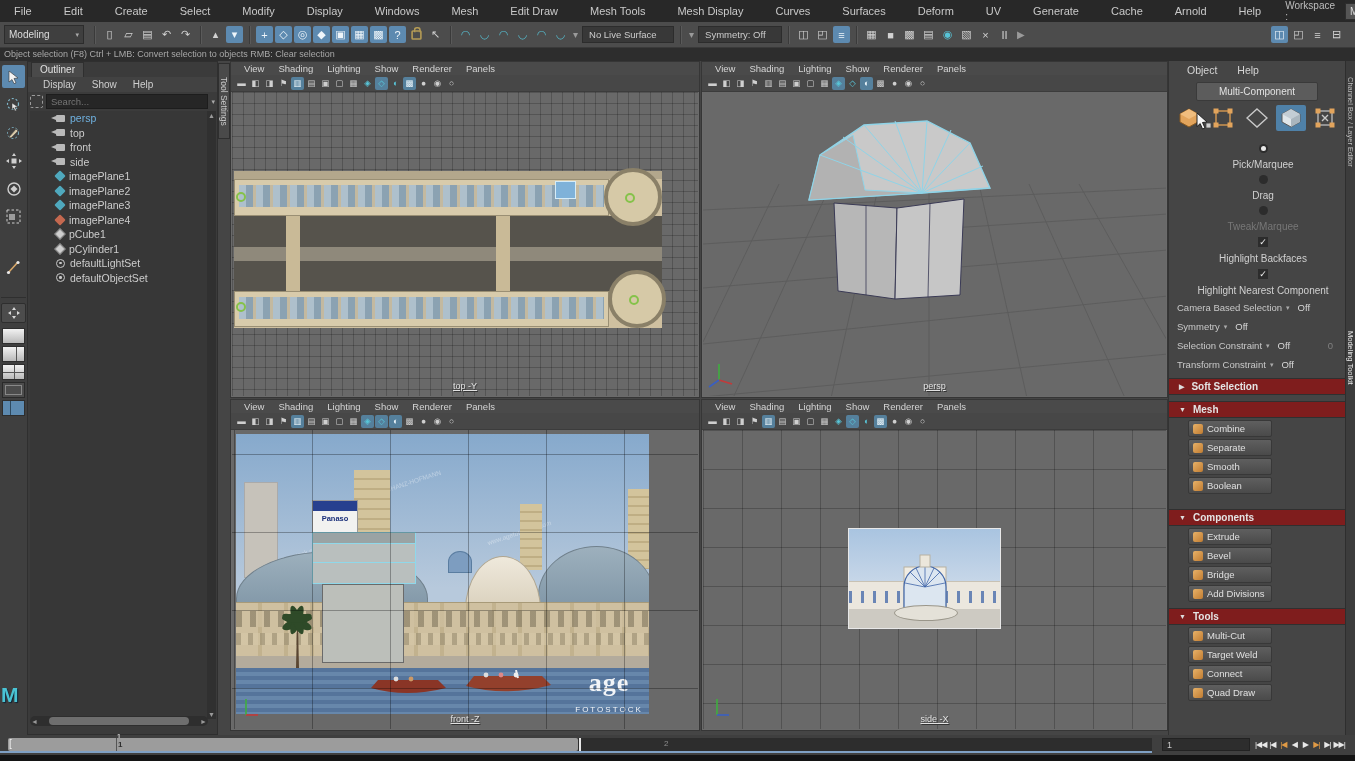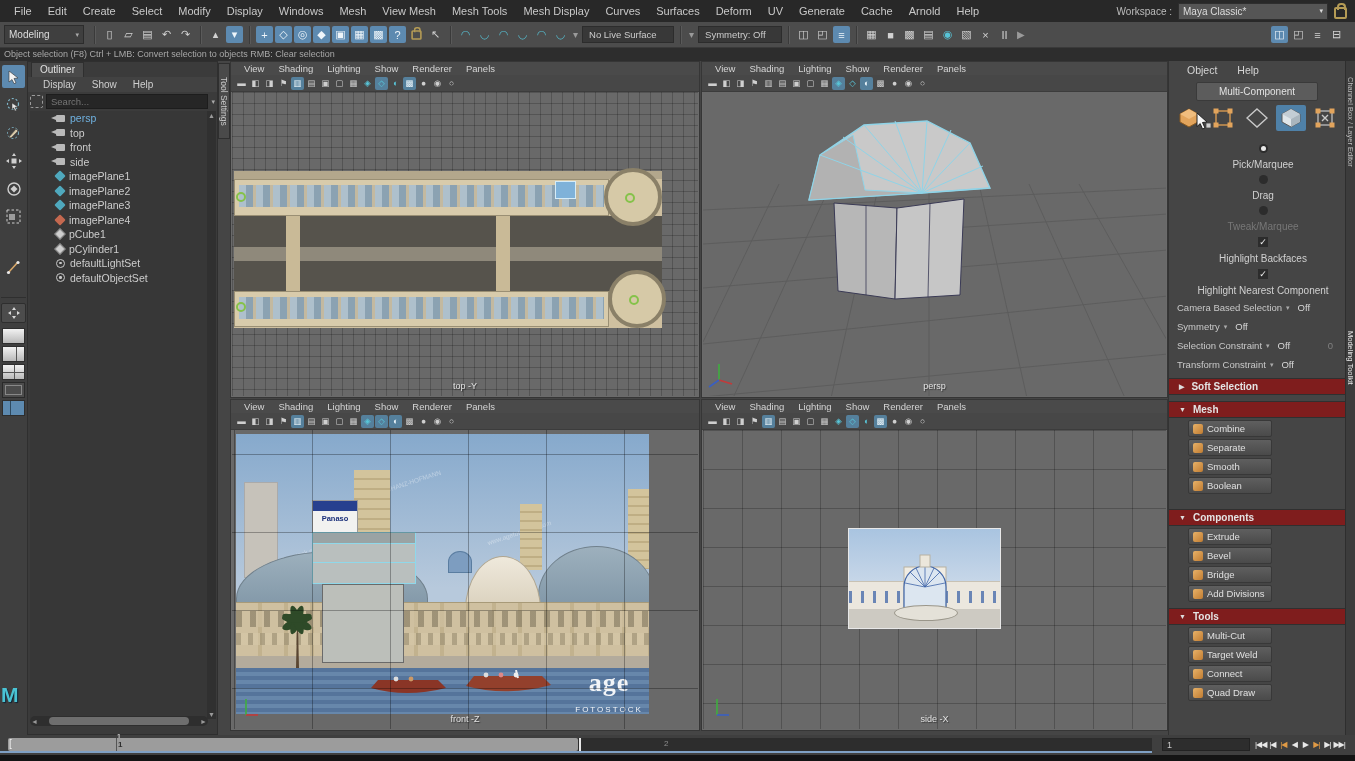--- a/index.html
+++ b/index.html
@@ -1,21 +1,21 @@
 <!DOCTYPE html>
 <html><head>
 <meta charset="utf-8">
 <style>
   html,body{margin:0;padding:0;background:#222;}
   #root{position:relative;width:1355px;height:761px;background:#454545;overflow:hidden;
         font-family:"Liberation Sans",sans-serif;color:#cfcfcf;user-select:none;}
   .abs{position:absolute;}
   
   #menubar{left:0;top:0;width:1355px;height:22px;background:#282828;display:flex;align-items:center;
-           padding-left:6px;box-sizing:border-box;gap:0;}
+           padding-left:6px;box-sizing:border-box;gap:16px;}
   .menu-item{font-size:11px;color:#c9c9c9;padding:0 8px;line-height:22px;white-space:nowrap;cursor:default;}
   #workspace{margin-left:auto;display:flex;align-items:center;gap:6px;padding-right:8px;}
   #workspace .lbl{font-size:10px;color:#bdbdbd;}
   #workspace .dd{width:140px;height:15px;background:#555;border:1px solid #2e2e2e;font-size:10px;color:#ddd;
                  display:flex;align-items:center;padding:0 4px;justify-content:space-between;}
   .lock{width:9px;height:8px;border:2px solid #b49b55;border-radius:2px;position:relative;margin-top:4px;}
   .lock::before{content:"";position:absolute;left:1px;top:-6px;width:5px;height:5px;border:2px solid #b49b55;
                 border-bottom:none;border-radius:4px 4px 0 0;}
   
   #toolbar{left:0;top:22px;width:1355px;height:26px;background:#4c4c4c;display:flex;align-items:center;
@@ -75,21 +75,21 @@
   .vp{position:absolute;background:#6b6b6b;border:1px solid #363636;box-sizing:border-box;}
   .vp-menus{height:13px;background:#4a4a4a;display:flex;align-items:center;gap:0;font-size:9.5px;color:#d5d5d5;
             padding-left:6px;}
   .vp-menus span{padding:0 7px;white-space:nowrap;}
   .vp-icons{height:16px;background:#474747;display:flex;align-items:center;gap:1px;padding-left:4px;border-bottom:1px solid #3c3c3c;}
   .vpi{width:13px;height:13px;display:flex;align-items:center;justify-content:center;font-size:8.5px;color:#cfcfcf;border-radius:2px;}
   .vpi.on{background:#55809c;color:#eaf4fa;}
   .vpi.teal{color:#58c5d8;}
   .vp-content{position:absolute;left:1px;right:1px;bottom:1px;top:30px;overflow:hidden;background:#696969;}
   .vp-label{position:absolute;bottom:5px;left:0;width:100%;text-align:center;font-size:9px;color:#e3e3e3;
-            text-shadow:1px 1px 1px #333;z-index:30;}
+            text-shadow:1px 1px 1px #333;z-index:30;text-decoration:underline;}
   .fine-grid{background-image:linear-gradient(rgba(0,0,0,.20) 1px,transparent 1px),
              linear-gradient(90deg,rgba(0,0,0,.20) 1px,transparent 1px);background-size:11px 11px;}
   .grid78{background-image:linear-gradient(rgba(0,0,0,.30) 1px,transparent 1px),
           linear-gradient(90deg,rgba(0,0,0,.30) 1px,transparent 1px);background-size:78px 78px;background-position:2px 24px;}
   .grid39{background-image:linear-gradient(rgba(0,0,0,.22) 1px,transparent 1px),
           linear-gradient(90deg,rgba(0,0,0,.22) 1px,transparent 1px);background-size:39px 39px;}
   .gmark{position:absolute;width:10px;height:10px;border:2px solid #85c24a;border-radius:50%;box-sizing:border-box;}
   
   #toolkit{left:1168px;top:61px;width:177px;height:674px;background:#454545;border-left:1px solid #333;box-sizing:border-box;}
   #tk-menus{display:flex;gap:4px;font-size:10.5px;color:#d5d5d5;padding:3px 0 2px 10px;}
@@ -141,21 +141,21 @@
 
   <div id="menubar" class="abs">
     <span class="menu-item">File</span>
     <span class="menu-item">Edit</span>
     <span class="menu-item">Create</span>
     <span class="menu-item">Select</span>
     <span class="menu-item">Modify</span>
     <span class="menu-item">Display</span>
     <span class="menu-item">Windows</span>
     <span class="menu-item">Mesh</span>
-    <span class="menu-item">View Mesh</span>
+    <span class="menu-item">Edit Draw</span>
     <span class="menu-item">Mesh Tools</span>
     <span class="menu-item">Mesh Display</span>
     <span class="menu-item">Curves</span>
     <span class="menu-item">Surfaces</span>
     <span class="menu-item">Deform</span>
     <span class="menu-item">UV</span>
     <span class="menu-item">Generate</span>
     <span class="menu-item">Cache</span>
     <span class="menu-item">Arnold</span>
     <span class="menu-item">Help</span>

